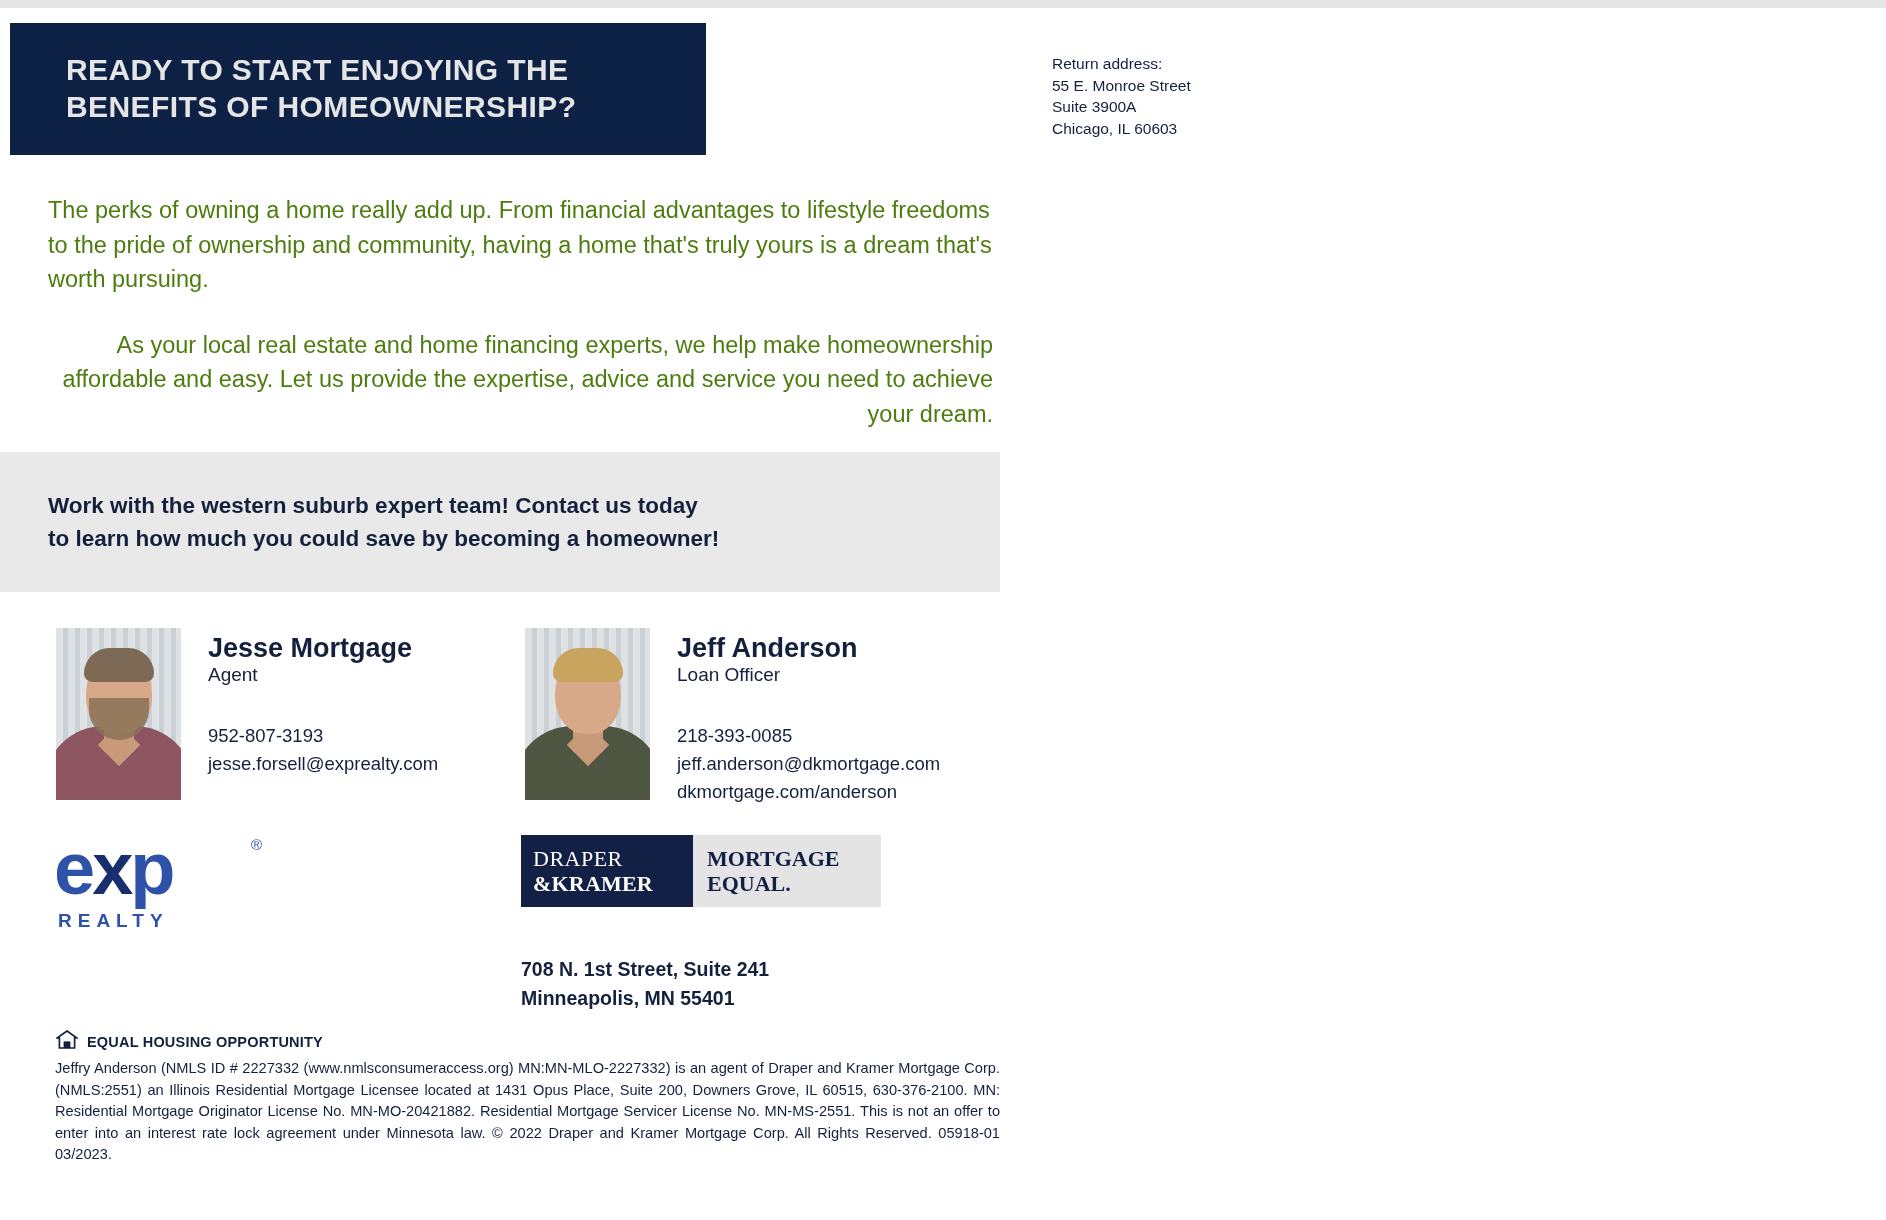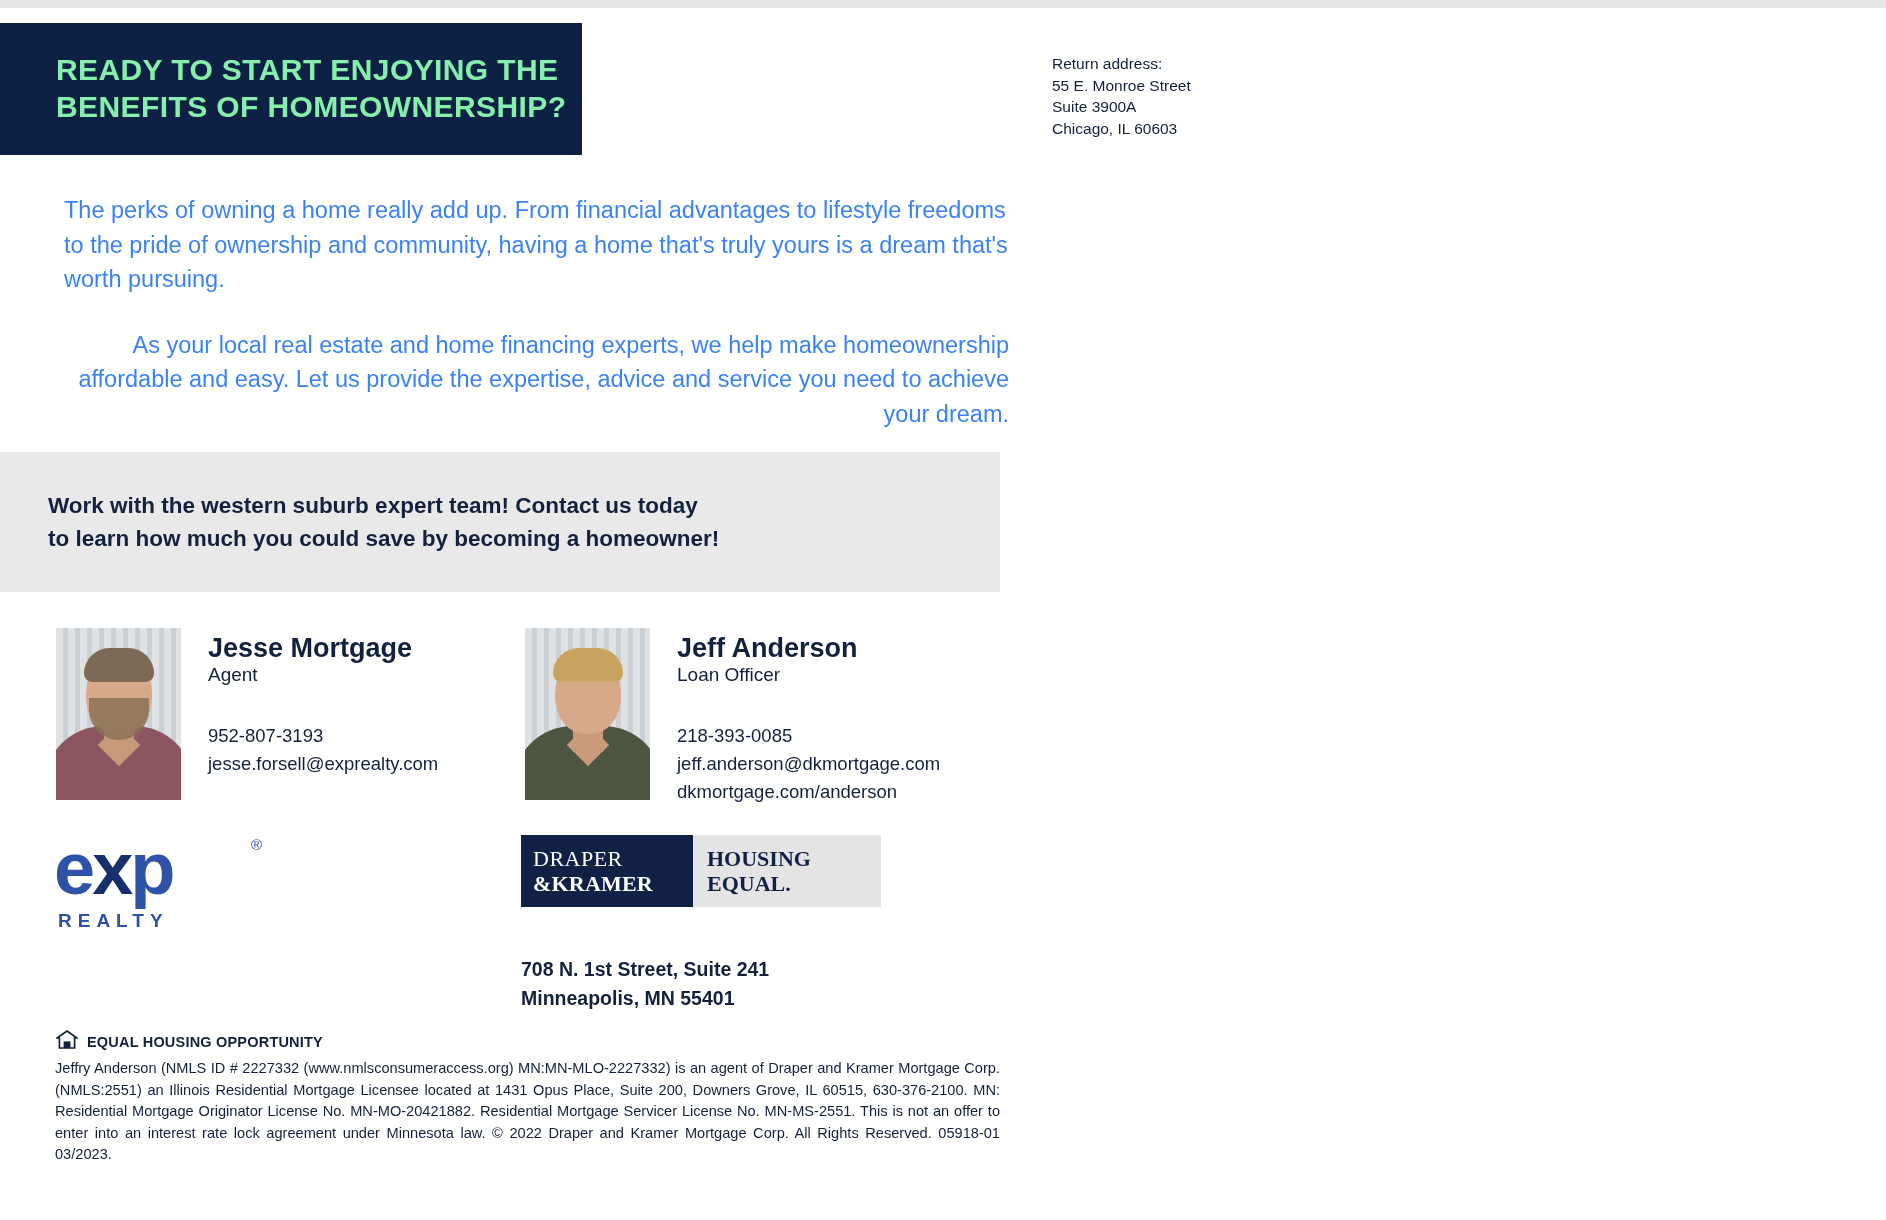--- a/index.html
+++ b/index.html
@@ -33,26 +33,26 @@
   .left-edge {
     position: absolute;
     left: 0; top: 8px;
     width: 34px;
     height: 1212px;
     background: #ffffff;
   }
   
   .headline {
     position: absolute;
-    left: 0;
+    left: 10px;
     top: 23px;
-    width: 582px;
+    width: 696px;
     height: 132px;
     background: #0d2145;
-    color: #86efac;
+    color: #e5e5e5;
     box-sizing: border-box;
     padding: 28px 0 0 56px;
   }
   .headline .line {
     font-size: 30px;
     font-weight: bold;
     letter-spacing: 0.4px;
     line-height: 37px;
     text-transform: uppercase;
   }
@@ -61,26 +61,26 @@
     position: absolute;
     left: 1052px;
     top: 53px;
     font-size: 15.5px;
     line-height: 21.5px;
     color: #14213d;
   }
   
   .body-copy {
     position: absolute;
-    left: 64px;
+    left: 48px;
     top: 193px;
     width: 945px;
     font-size: 23.5px;
     line-height: 34.5px;
-    color: #3b82f6;
+    color: #4d7c0f;
   }
   .body-copy p {
     margin: 0 0 31px 0;
   }
   .body-copy p:last-child { margin-bottom: 0; text-align: right; }
 
   
   .callout {
     position: absolute;
     left: 0;
@@ -405,21 +405,21 @@
     <div class="reg">®</div>
     <div class="realty">REALTY</div>
   </div>
 
   <div class="dk-logo">
     <div class="dk-left">
       <div class="l1">DRAPER</div>
       <div class="l2">&amp;KRAMER</div>
     </div>
     <div class="dk-right">
-      <div class="r1">HOUSING</div>
+      <div class="r1">MORTGAGE</div>
       <div class="r2">EQUAL.</div>
     </div>
   </div>
 
   <div class="dk-address">
     <div>708 N. 1st Street, Suite 241</div>
     <div>Minneapolis, MN 55401</div>
   </div>
 
   <div class="eho">

